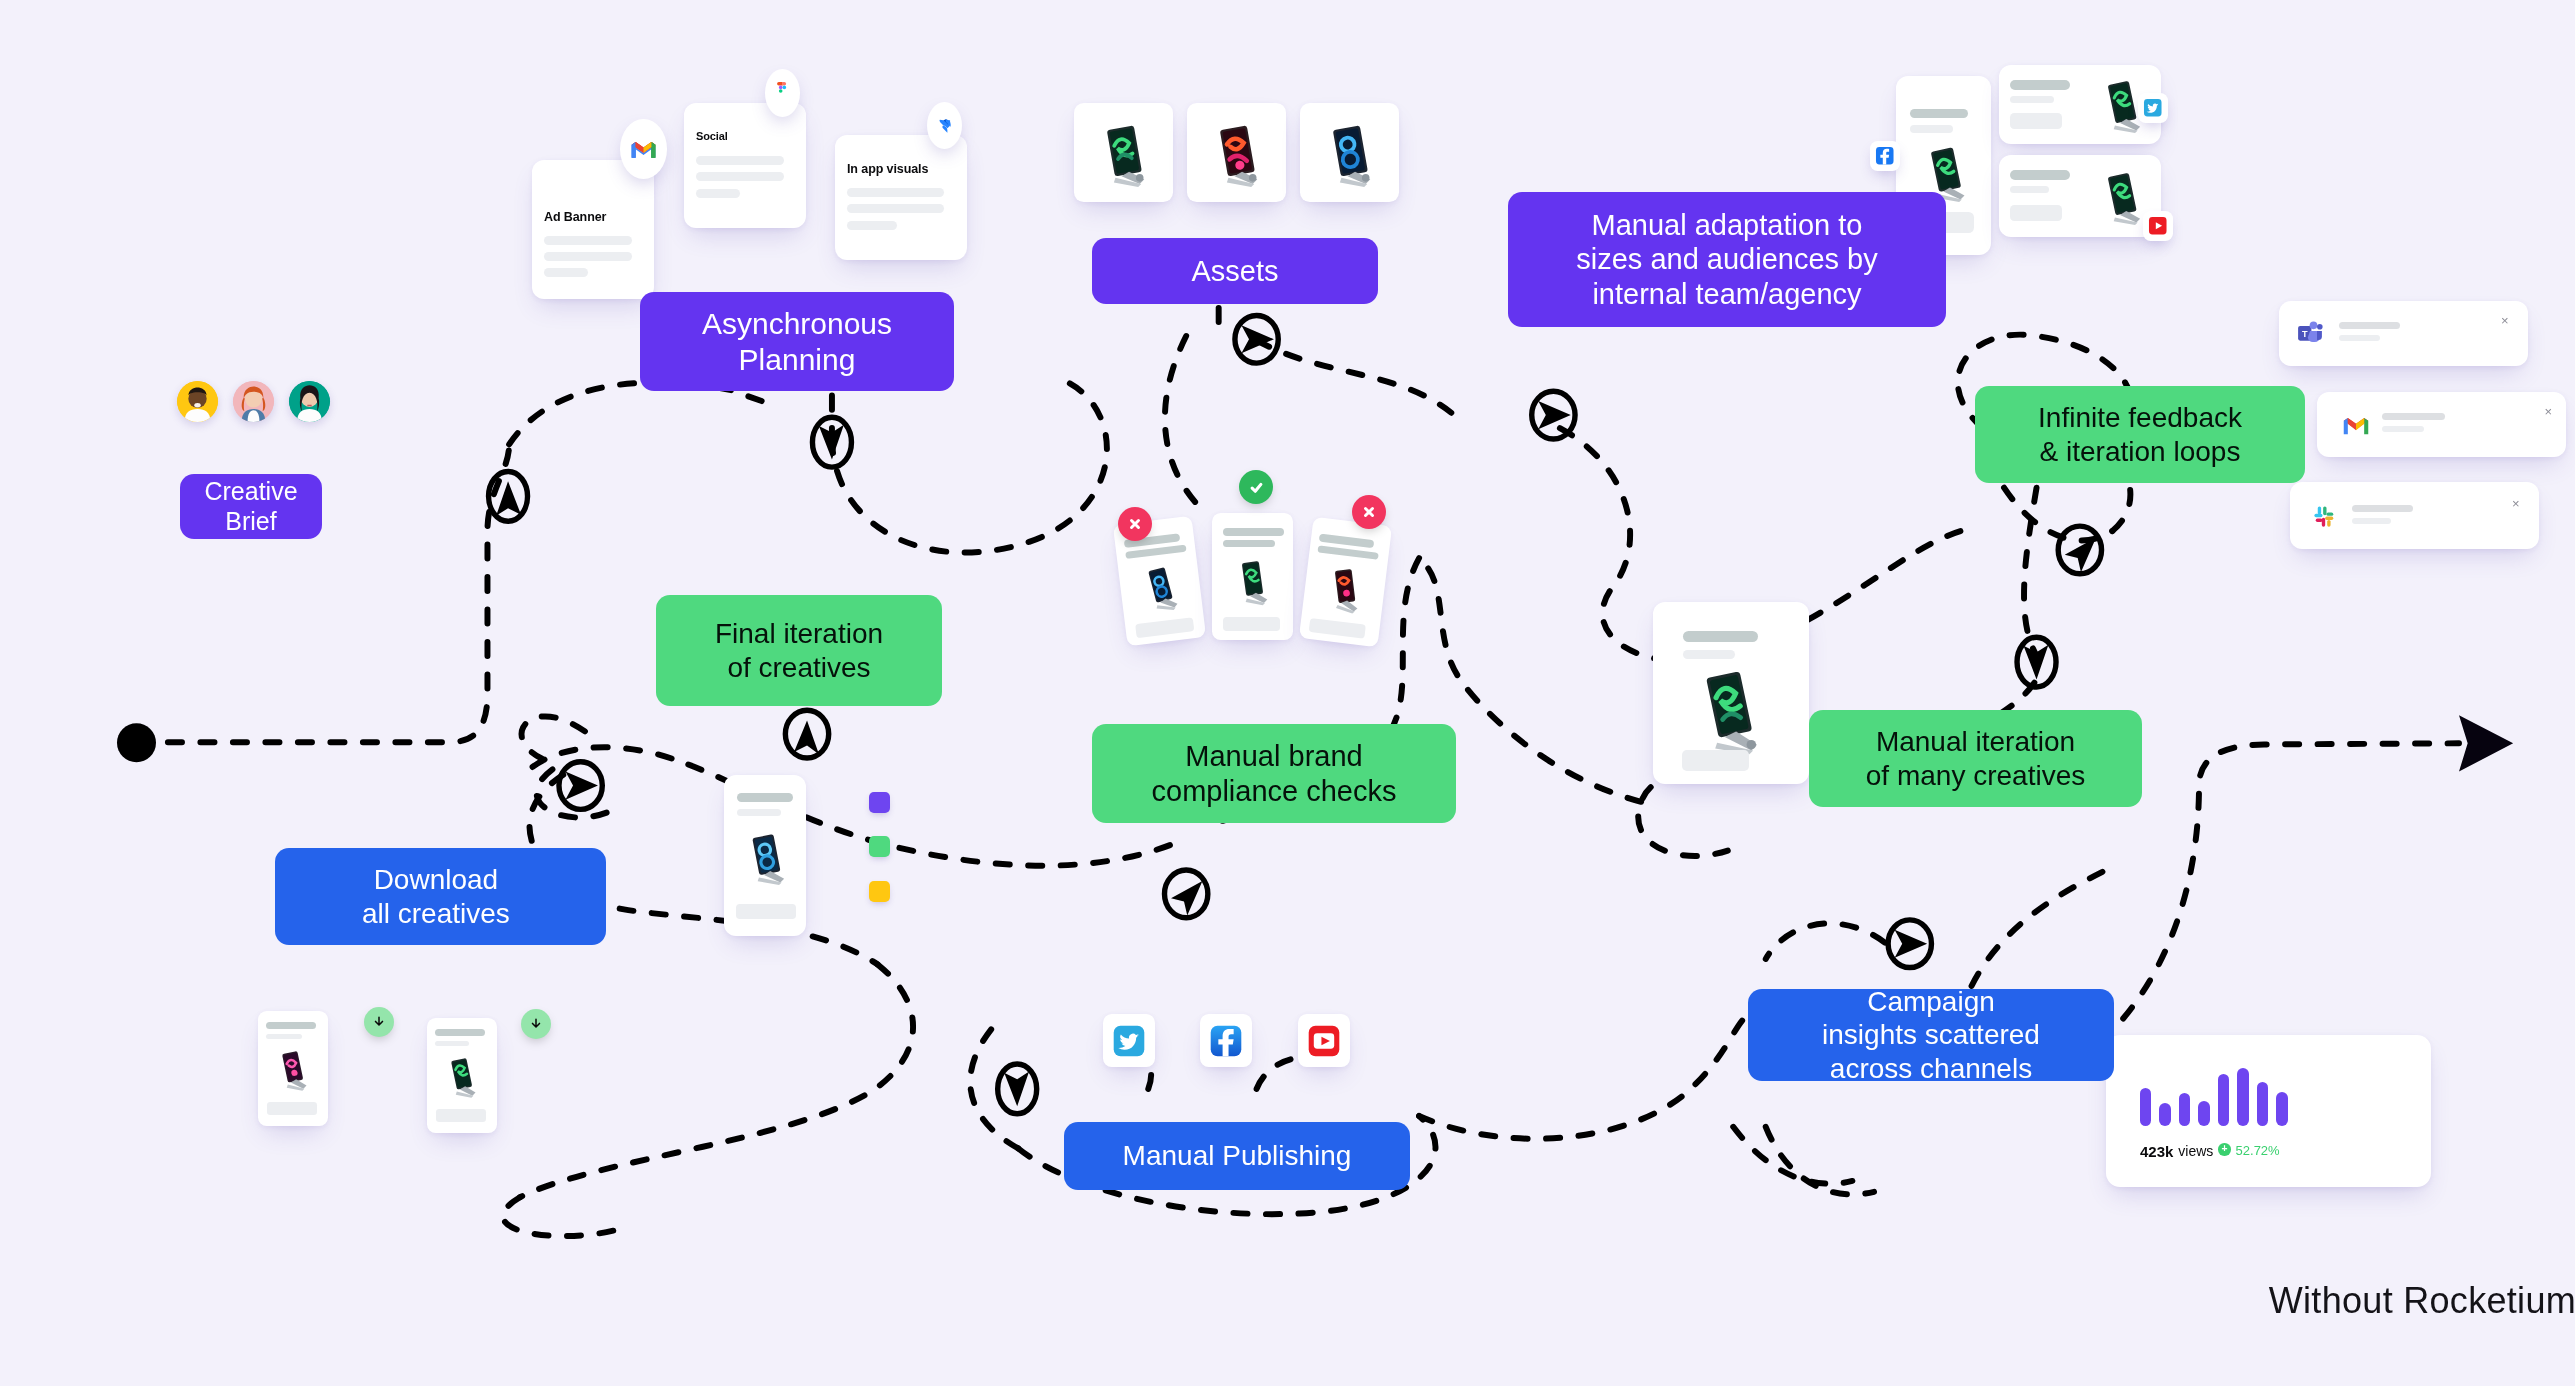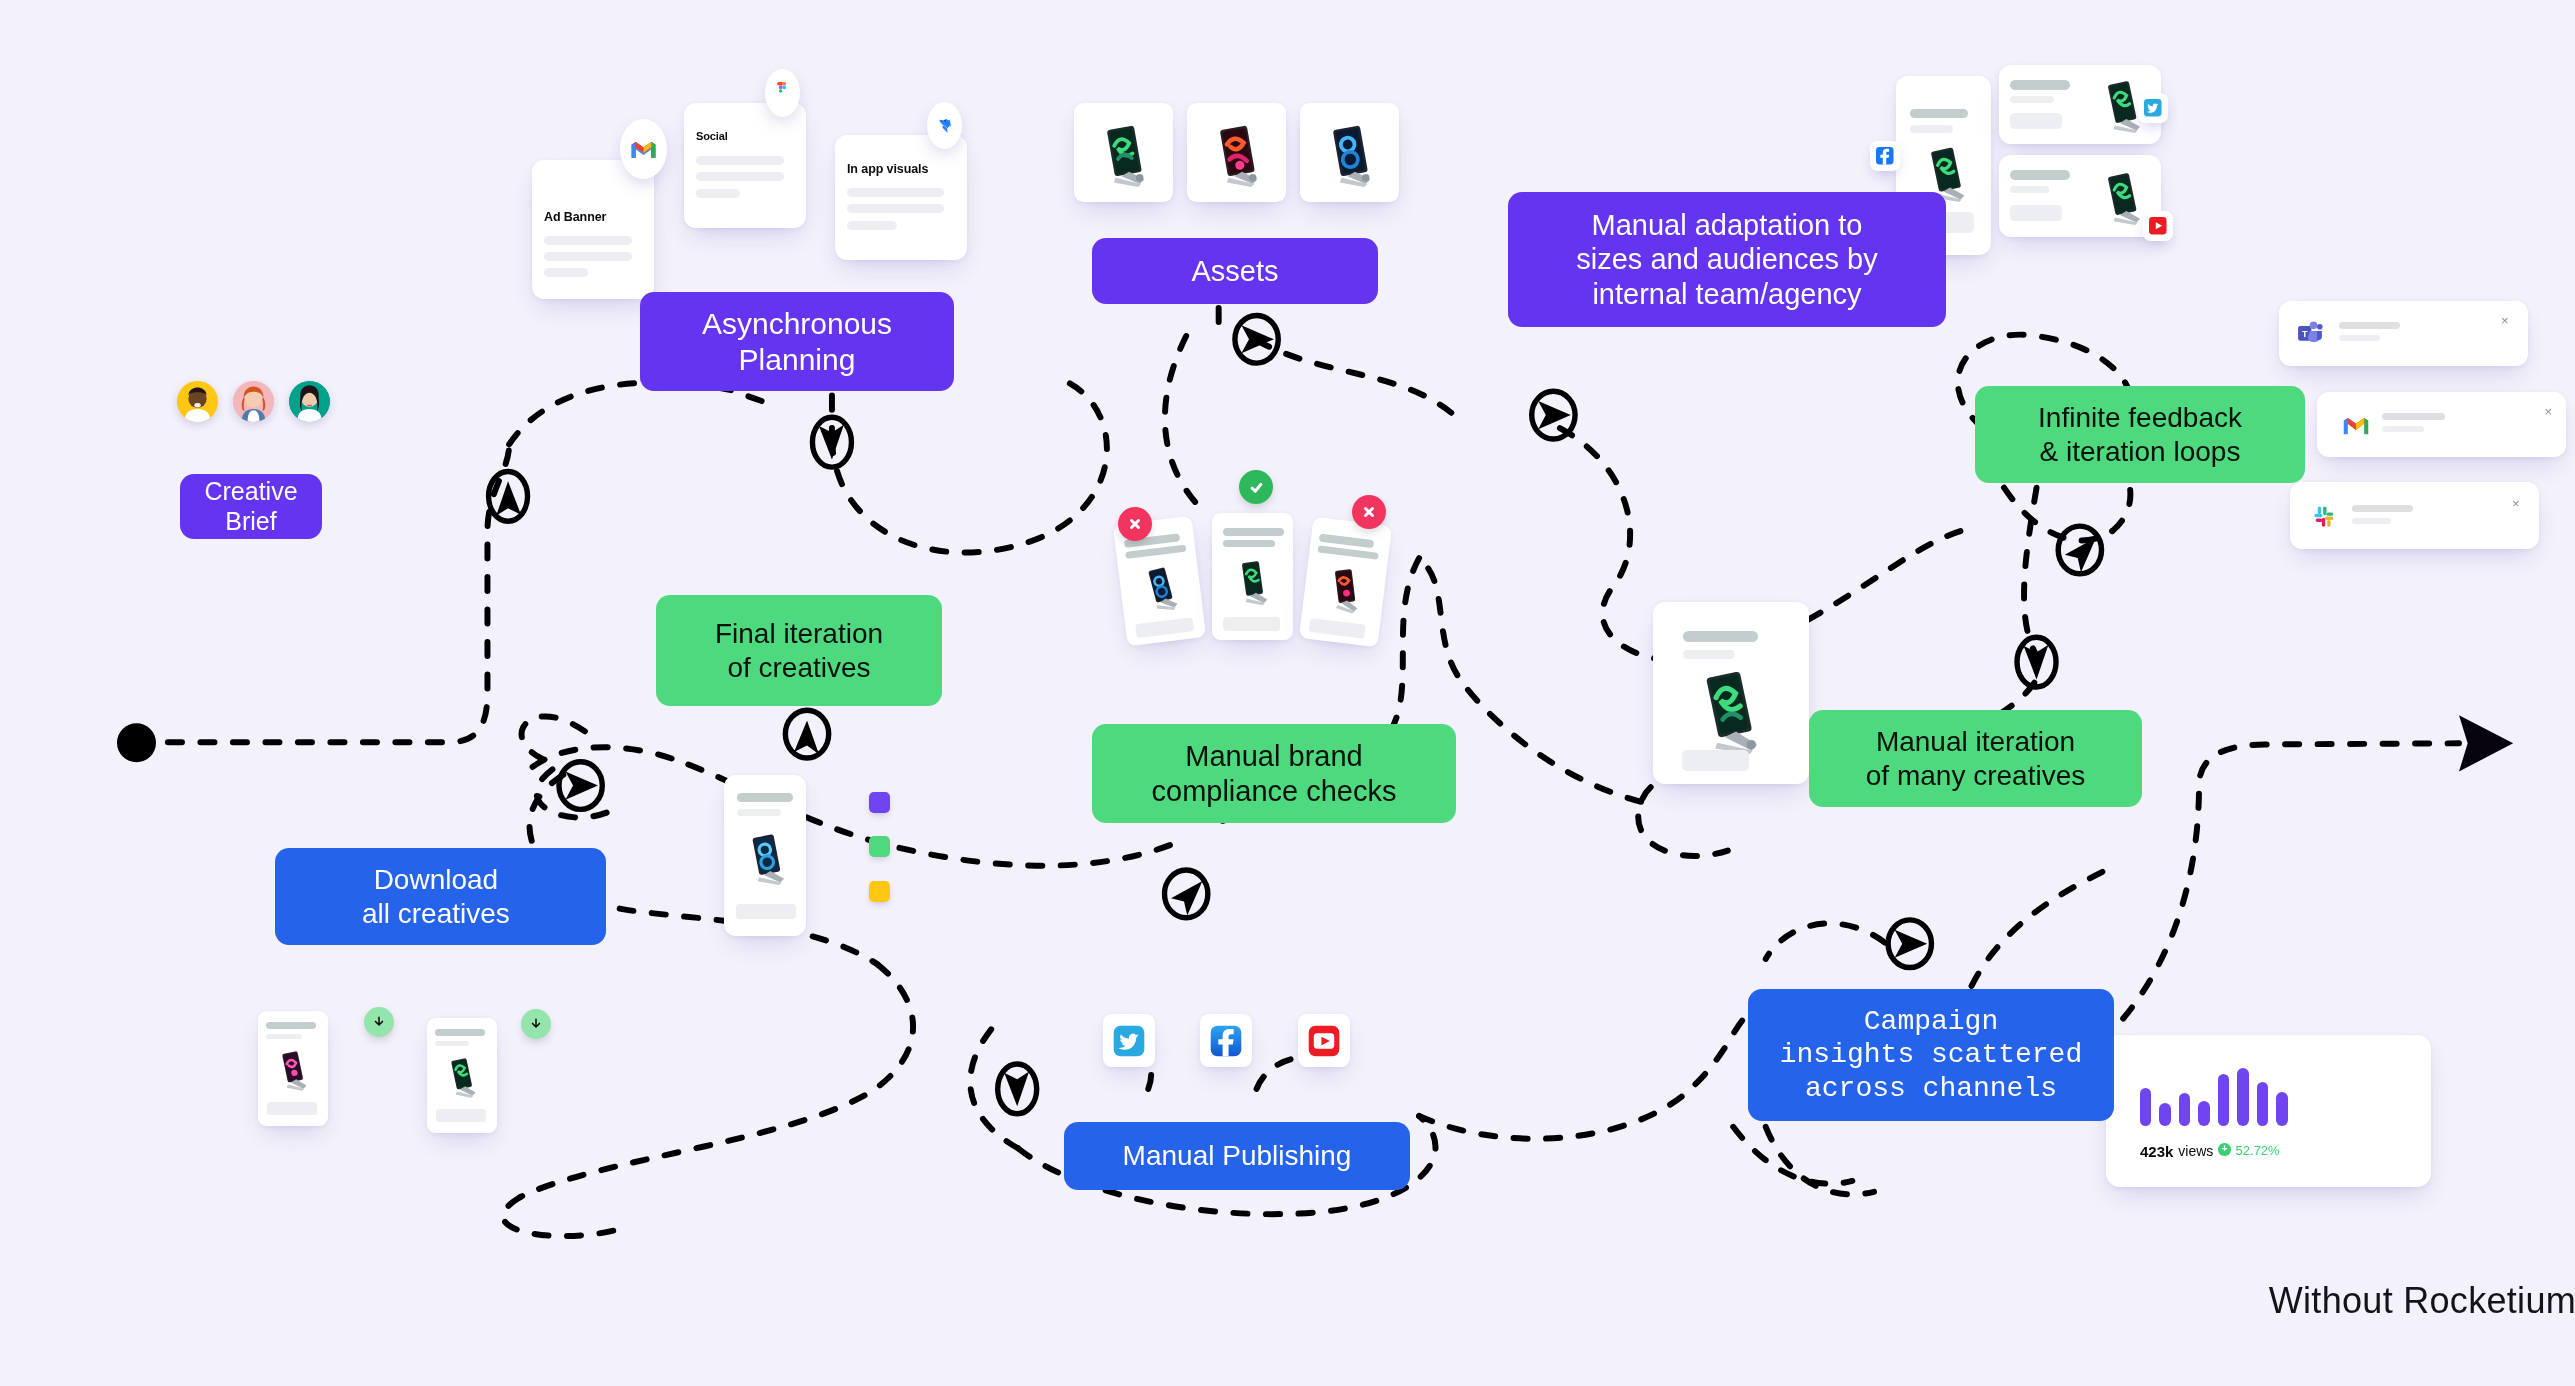--- a/index.html
+++ b/index.html
@@ -622,18 +622,18 @@
     <div class="pill green" style="left: 1975px; top: 386px; width: 330px; height: 97px; font-size: 28px;">Infinite feedback
 &amp; iteration loops</div>
     <div class="pill green" style="left: 640px; top: 595px; width: 286px; height: 111px; font-size: 28px; margin-left: 16px;">Final iteration
 of creatives</div>
     <div class="pill green" style="left: 1809px; top: 710px; width: 333px; height: 97px; font-size: 28px;">Manual iteration
 of many creatives</div>
     <div class="pill green" style="left: 1092px; top: 724px; width: 364px; height: 99px; font-size: 29px;">Manual brand
 compliance checks</div>
     <div class="pill blue" style="left: 275px; top: 848px; width: 331px; height: 97px; font-size: 28px; padding-left: 7px;">Download
 all creatives</div>
-    <div class="pill blue" style="left: 1748px; top: 989px; width: 366px; height: 132px; font-size: 28px; font-family: Liberation Mono, monospace;">Campaign
+    <div class="pill blue" style="left: 1748px; top: 989px; width: 366px; height: 92px; font-size: 28px;">Campaign
 insights scattered
 across channels</div>
     <div class="pill blue" style="left: 1064px; top: 1122px; width: 346px; height: 68px; font-size: 28px;">Manual Publishing</div>
   </div>
 
 
 </body></html>

